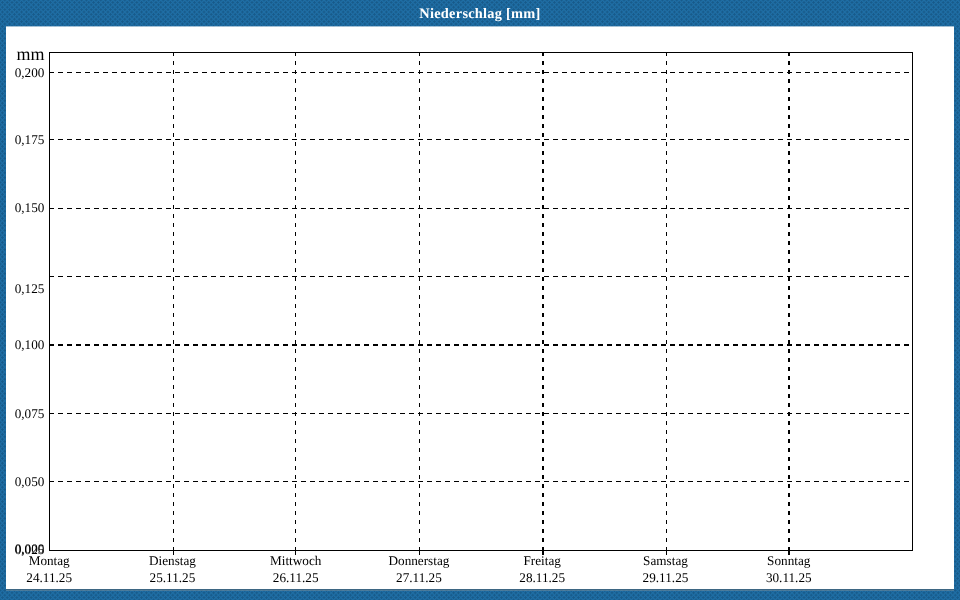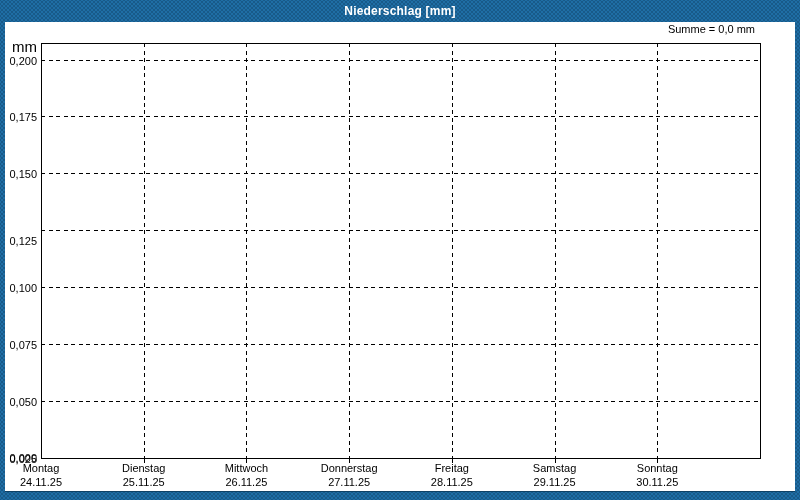--- a/index.html
+++ b/index.html
@@ -9,20 +9,21 @@
     -webkit-font-smoothing: antialiased;
   }
   .window {
     position: relative; width: 800px; height: 500px;
     background-color: #1F6EA5;
     background-image:
       radial-gradient(rgba(7,44,74,0.30) 0.8px, transparent 1.1px),
       radial-gradient(rgba(7,44,74,0.30) 0.8px, transparent 1.1px);
     background-size: 4px 4px, 4px 4px;
     background-position: 0 0, 2px 2px;
+    font-family: Liberation Serif, serif;
   }
   .titlebar {
     position: absolute; left: 0; top: 0; width: 800px; height: 22px;
     display: flex; align-items: center; justify-content: center;
   }
   .titlebar span {
     color: #FFFFFF; font-size: 12px; font-weight: bold; letter-spacing: 0.2px;
   }
   .content {
     position: absolute; left: 5px; top: 22px; width: 790px; height: 469px;
@@ -46,21 +47,20 @@
   .x-tick { text-align: center; transform: translateX(-50%); }
 </style>
 </head>
 <body>
 
 <div class="window">
   <div class="titlebar">
     <span>Niederschlag [mm]</span>
   </div>
   <div class="content">
-    <div class="summe">Summe = 0,0 mm</div>
     <div class="unit-label">mm</div>
     <svg id="plot" class="chart-svg" width="790" height="470">
         <line x1="36" y1="38.5" x2="755" y2="38.5" stroke="#000000" stroke-width="1" shape-rendering="crispEdges" stroke-dasharray="4 3.5"></line>
         <line x1="36" y1="94.5" x2="755" y2="94.5" stroke="#000000" stroke-width="1" shape-rendering="crispEdges" stroke-dasharray="4 3.5"></line>
         <line x1="36" y1="151.5" x2="755" y2="151.5" stroke="#000000" stroke-width="1" shape-rendering="crispEdges" stroke-dasharray="4 3.5"></line>
         <line x1="36" y1="208.5" x2="755" y2="208.5" stroke="#000000" stroke-width="1" shape-rendering="crispEdges" stroke-dasharray="4 3.5"></line>
         <line x1="36" y1="265.5" x2="755" y2="265.5" stroke="#000000" stroke-width="1" shape-rendering="crispEdges" stroke-dasharray="4 3.5"></line>
         <line x1="36" y1="322.5" x2="755" y2="322.5" stroke="#000000" stroke-width="1" shape-rendering="crispEdges" stroke-dasharray="4 3.5"></line>
         <line x1="36" y1="379.5" x2="755" y2="379.5" stroke="#000000" stroke-width="1" shape-rendering="crispEdges" stroke-dasharray="4 3.5"></line>
         <line x1="36" y1="436.5" x2="755" y2="436.5" stroke="#000000" stroke-width="1" shape-rendering="crispEdges" stroke-dasharray="4 3.5"></line>

